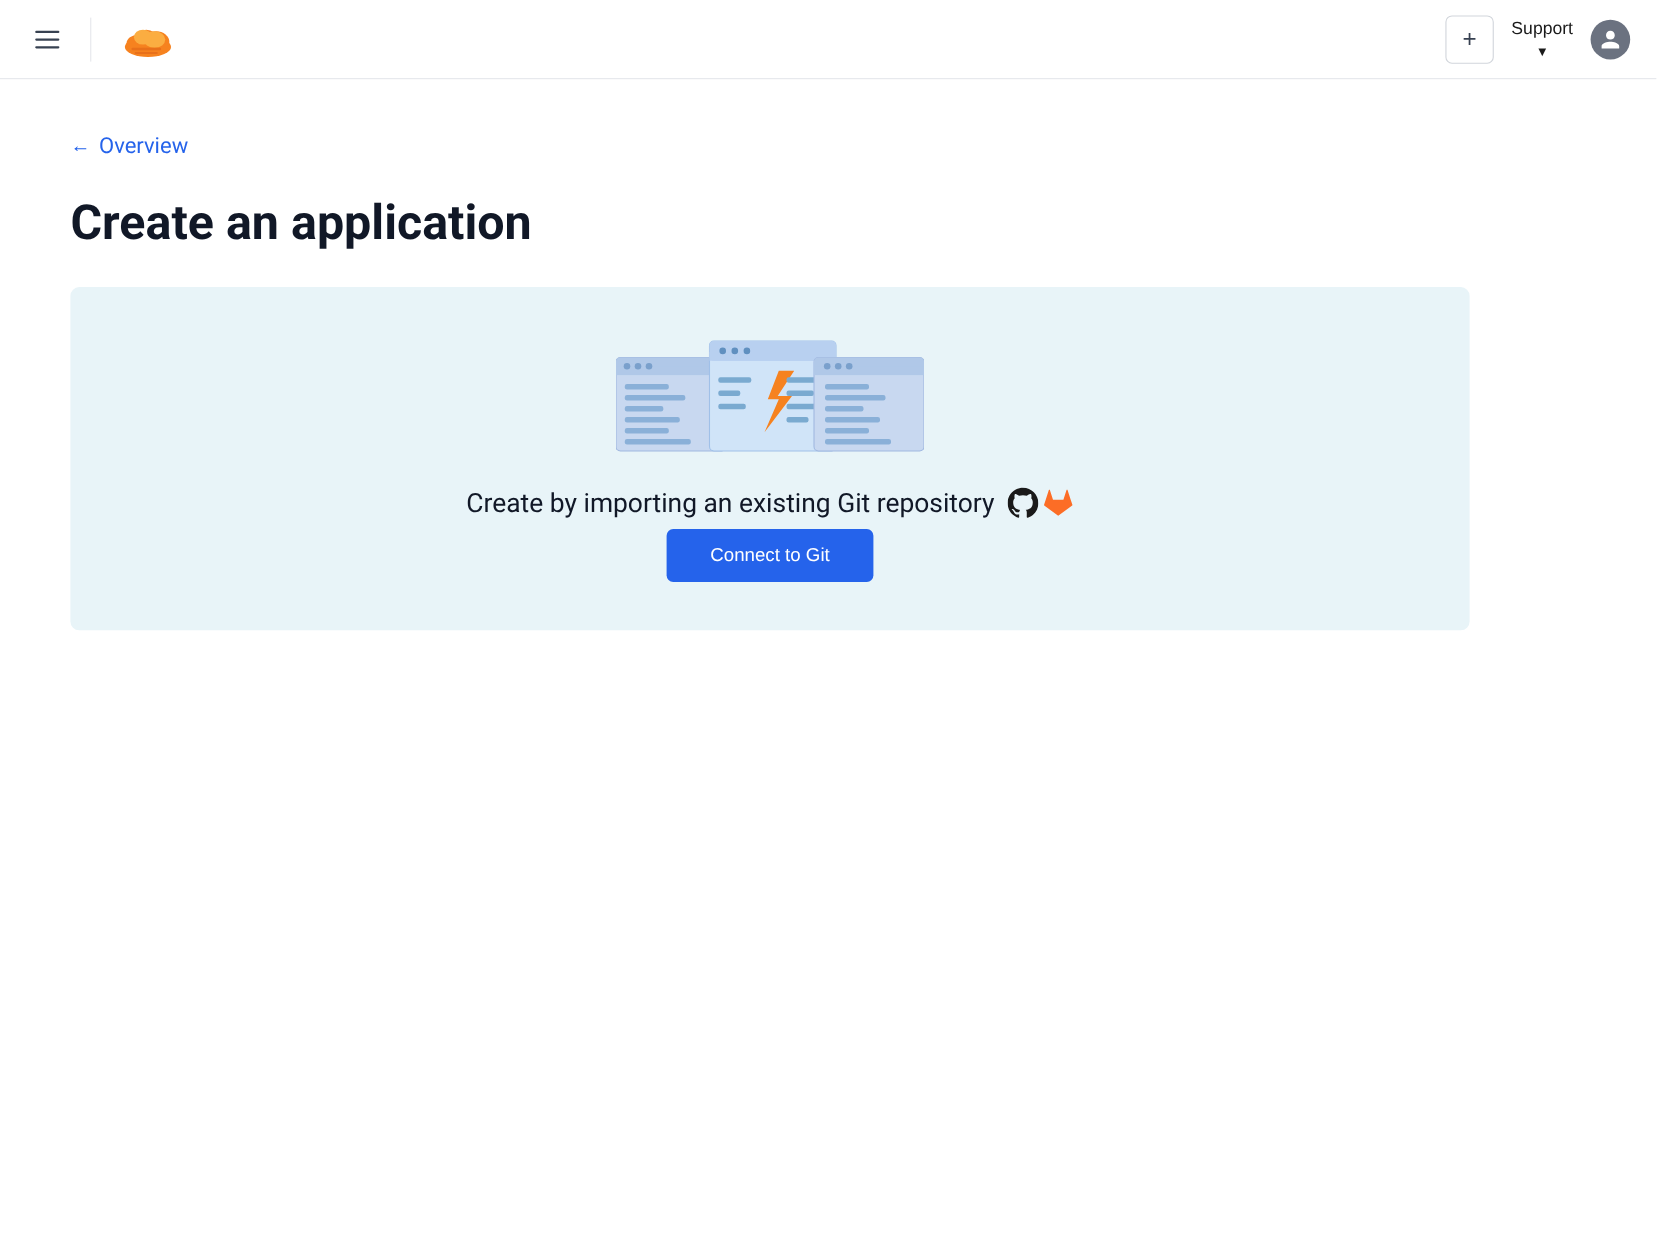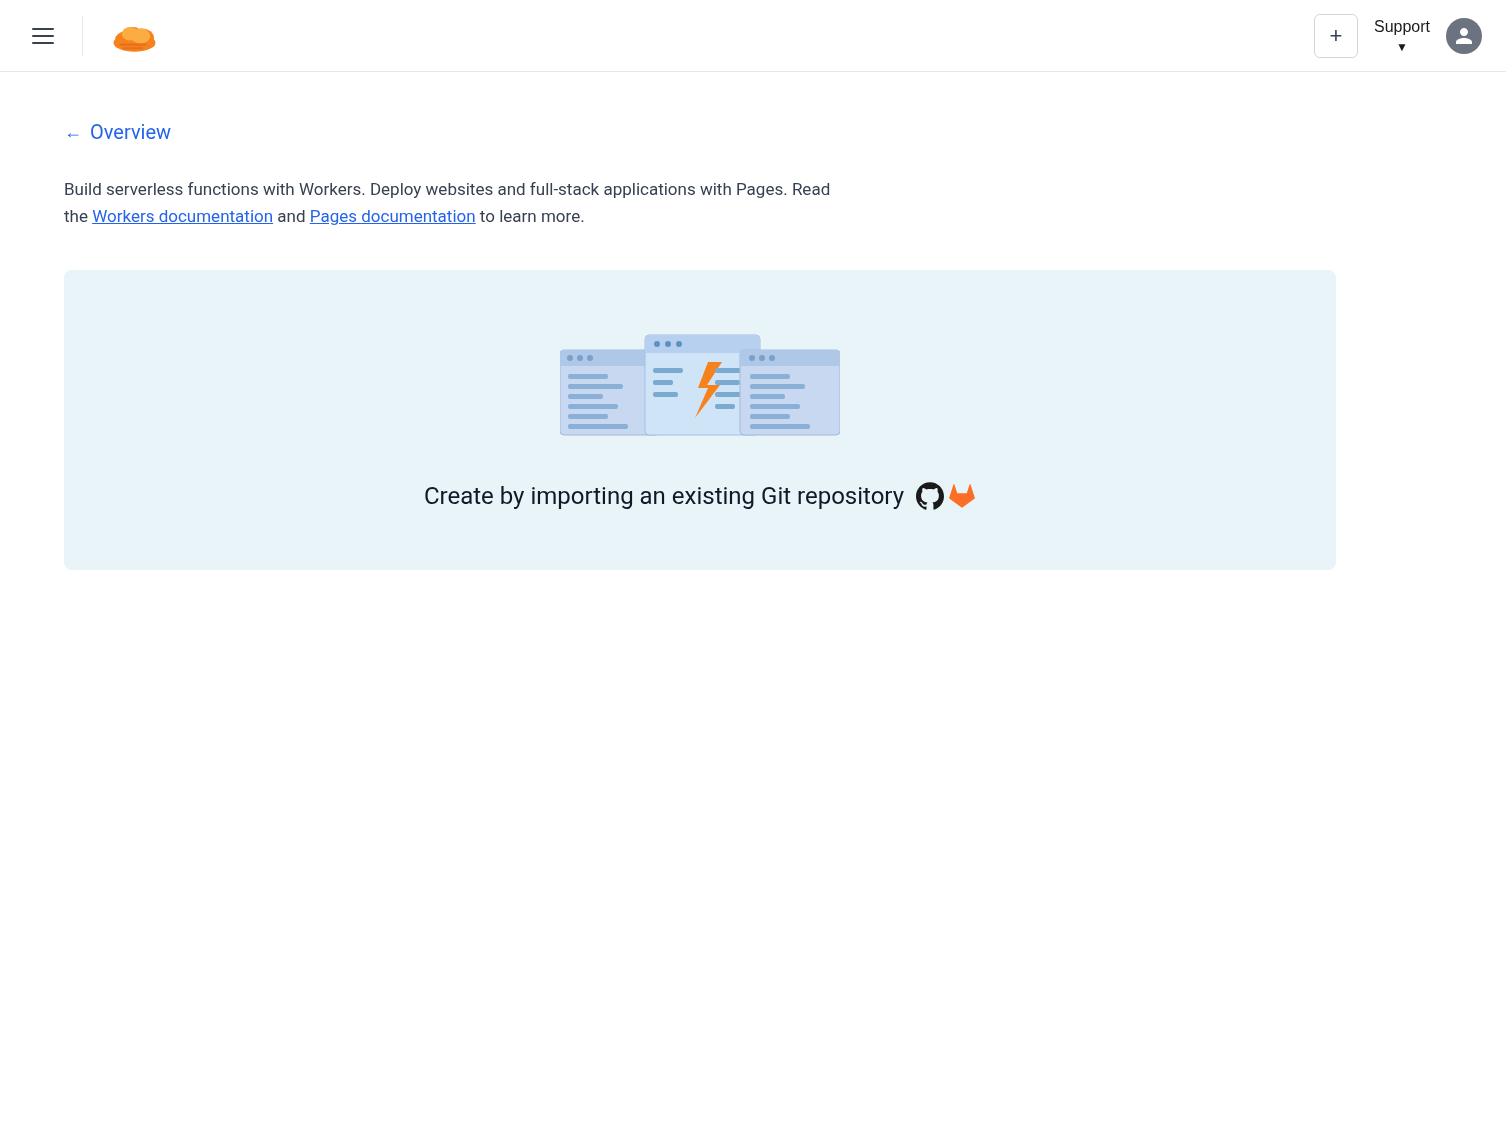--- a/index.html
+++ b/index.html
@@ -202,26 +202,26 @@
       color: #2563eb;
       text-decoration: none;
       font-size: 16px;
       margin-left: auto;
     }
 
     
     .import-card {
       background: #e8f4f8;
       border-radius: 8px;
-      padding: 60px 40px;
+      padding: 44px 40px;
       margin-top: 32px;
       display: flex;
       flex-direction: column;
       align-items: center;
-      gap: 24px;
+      gap: 10px;
     }
 
     
     .illustration {
       display: flex;
       align-items: center;
       gap: 4px;
       margin-bottom: 8px;
     }
 
@@ -306,24 +306,22 @@
 
 <main class="main-content">
 
   <nav class="breadcrumb">
     <a class="breadcrumb-arrow" href="#">
       <span>←</span>
     </a>
     <a class="breadcrumb-link" href="#">Overview</a>
   </nav>
 
-
-  <p class="description">
-    <span>Build serverless functions with Workers. Deploy websites and full-stack applications with Pages. Read the </span><a href="#">Workers documentation</a><span> and </span><a href="#">Pages documentation</a><span> to learn more.</span>
-  </p>
+  <h1 class="page-title">Create an application</h1>
+
 
 
   <div class="import-card">
 
     <div class="illustration">
       <svg width="280" height="120" viewBox="0 0 280 120" xmlns="http://www.w3.org/2000/svg">
 
         <rect x="0" y="20" width="100" height="85" rx="4" fill="#c8d8f0" stroke="#a0b8e0" stroke-width="1"></rect>
         <rect x="0" y="20" width="100" height="16" rx="4" fill="#b0c8e8"></rect>
         <rect x="0" y="28" width="100" height="8" fill="#b0c8e8"></rect>
@@ -381,16 +379,17 @@
         <svg width="28" height="28" viewBox="0 0 24 24" xmlns="http://www.w3.org/2000/svg">
           <path d="M12 .297c-6.63 0-12 5.373-12 12 0 5.303 3.438 9.8 8.205 11.385.6.113.82-.258.82-.577 0-.285-.01-1.04-.015-2.04-3.338.724-4.042-1.61-4.042-1.61C4.422 18.07 3.633 17.7 3.633 17.7c-1.087-.744.084-.729.084-.729 1.205.084 1.838 1.236 1.838 1.236 1.07 1.835 2.809 1.305 3.495.998.108-.776.417-1.305.76-1.605-2.665-.3-5.466-1.332-5.466-5.93 0-1.31.465-2.38 1.235-3.22-.135-.303-.54-1.523.105-3.176 0 0 1.005-.322 3.3 1.23.96-.267 1.98-.399 3-.405 1.02.006 2.04.138 3 .405 2.28-1.552 3.285-1.23 3.285-1.23.645 1.653.24 2.873.12 3.176.765.84 1.23 1.91 1.23 3.22 0 4.61-2.805 5.625-5.475 5.92.42.36.81 1.096.81 2.22 0 1.606-.015 2.896-.015 3.286 0 .315.21.69.825.57C20.565 22.092 24 17.592 24 12.297c0-6.627-5.373-12-12-12" fill="#1a1a1a"></path>
         </svg>
 
         <svg width="28" height="28" viewBox="0 0 24 24" xmlns="http://www.w3.org/2000/svg">
           <path d="M22.65 14.39L12 22.13 1.35 14.39a.84.84 0 0 1-.3-.94l1.22-3.78 2.44-7.51A.42.42 0 0 1 4.82 2a.43.43 0 0 1 .58 0 .42.42 0 0 1 .11.18l2.44 7.49h8.1l2.44-7.51A.42.42 0 0 1 18.6 2a.43.43 0 0 1 .58 0 .42.42 0 0 1 .11.18l2.44 7.51L23 13.45a.84.84 0 0 1-.35.94z" fill="#FC6D26"></path>
         </svg>
       </span>
     </div>
 
+    <button class="connect-btn">Connect to Git</button>
 
   </div>
 
 </main>
 
 </body></html>

